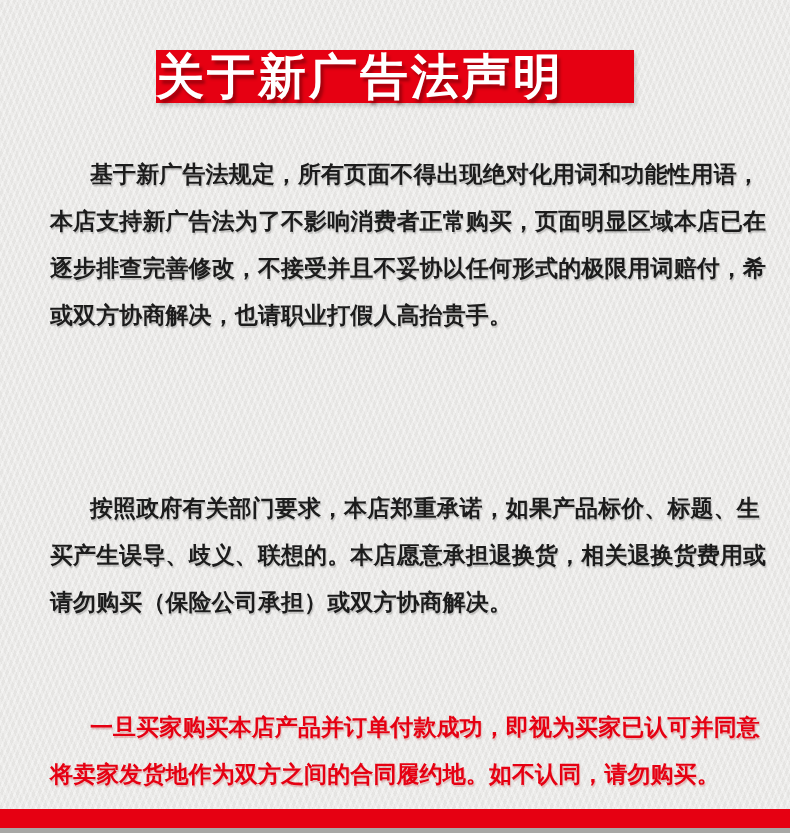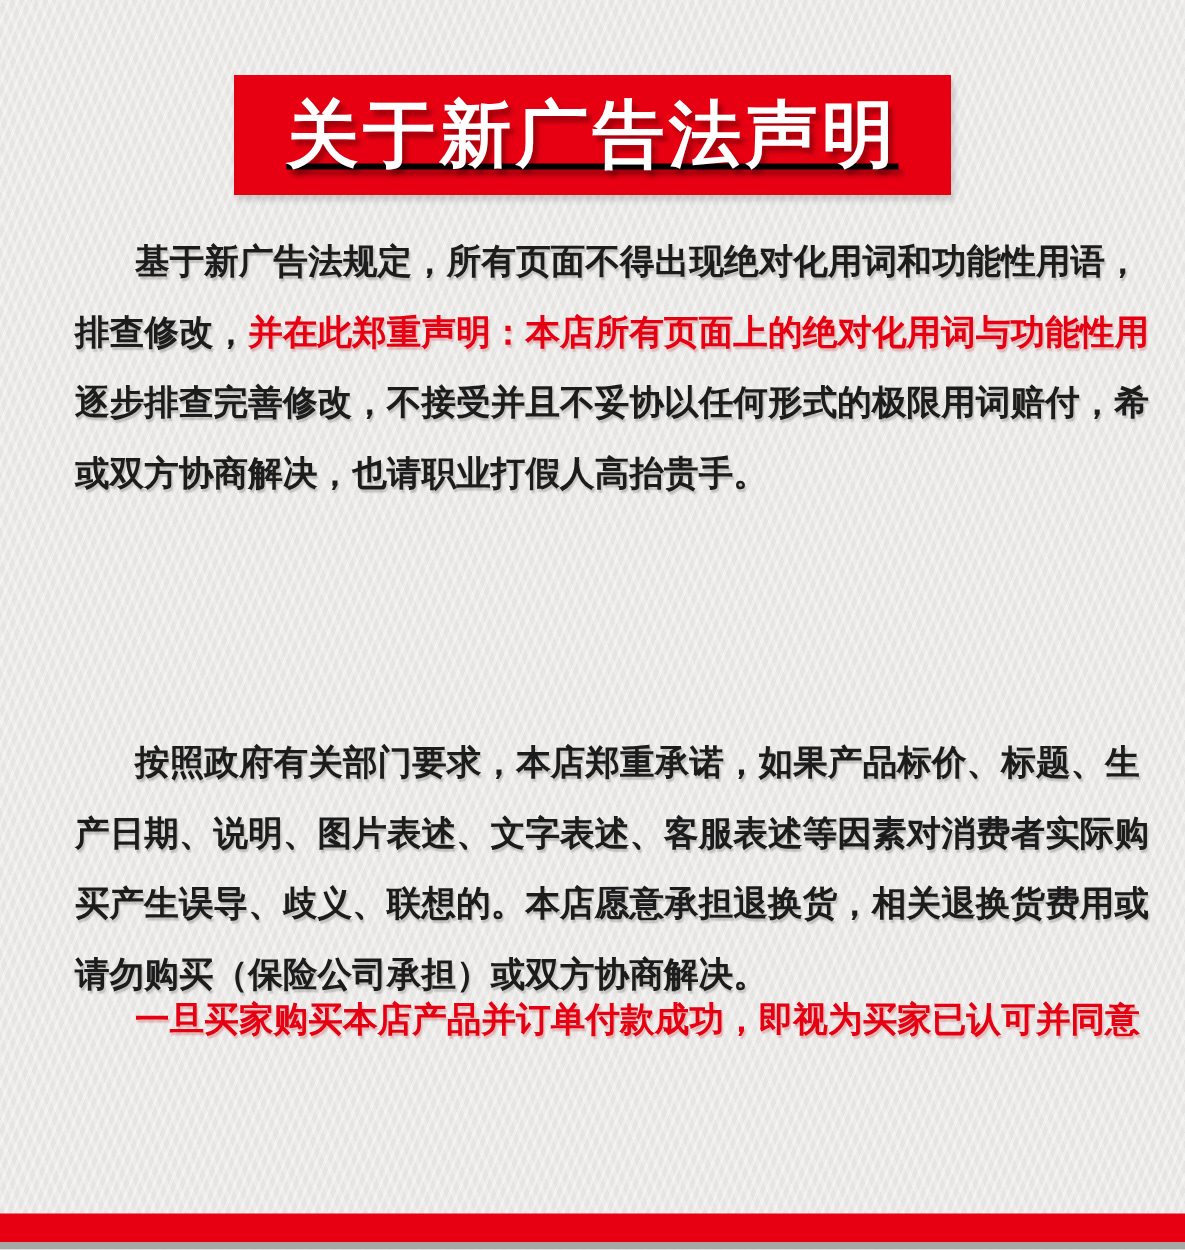--- a/index.html
+++ b/index.html
@@ -22,24 +22,24 @@
   .page::before{
     content:"";
     position:absolute;inset:0;
     background:
       repeating-linear-gradient(112deg, rgba(255,255,255,0.28) 0 2px, rgba(0,0,0,0.012) 2px 5px),
       repeating-linear-gradient(248deg, rgba(255,255,255,0.16) 0 3px, rgba(0,0,0,0.014) 3px 7px);
     pointer-events:none;
   }
   .banner{
     position:absolute;left:156px;top:50px;
-    width:478px;height:80px;
+    width:478px;height:53px;
     background:var(--banner-red);
     box-shadow:2px 3px 4px rgba(0,0,0,0.16);
-    display:flex;align-items:center;justify-content:center;text-decoration:underline;
+    display:flex;align-items:center;
   }
   .banner-title{
     font-size:48px;
     font-weight:700;
     color:#ffffff;
     letter-spacing:3px;
     white-space:nowrap;
     text-shadow:3px 4px 3px rgba(70,0,5,0.42);
   }
   .para{
@@ -56,21 +56,21 @@
   .seg[data-color="black"]{
     color:var(--text-black);
     text-shadow:1px 2px 1px rgba(0,0,0,0.18);
   }
   .seg[data-color="red"]{
     color:var(--text-red);
     text-shadow:1px 2px 1px rgba(180,0,10,0.22);
   }
   #para-1{top:151px;}
   #para-2{top:485px;}
-  #para-3{top:656px;}
+  #para-3{top:704px;}
   .bottom-bar{
     position:absolute;left:0;top:809px;
     width:790px;height:19px;
     background:var(--banner-red);
   }
   .bottom-strip{
     position:absolute;left:0;top:828px;
     width:790px;height:5px;
     background:var(--footer-gray);
   }
@@ -82,47 +82,47 @@
 
   <div class="banner">
     <div class="banner-title">关于新广告法声明</div>
   </div>
 
   <div class="para" id="para-1">
     <div class="line indent">
       <span class="seg" data-color="black">基于新广告法规定，所有页面不得出现绝对化用词和功能性用语，</span>
     </div>
     <div class="line">
-      <span class="seg" data-color="black">排查修改，</span><span class="seg" data-color="red">并在此郑重声明：本店所有页面上的绝对化用词与功能性用</span>
+      <span class="seg" data-color="black">本店支持新广告法为了不影响消费者正常购买，页面明显区域本店已在</span>
     </div>
     <div class="line">
       <span class="seg" data-color="black">逐步排查完善修改，不接受并且不妥协以任何形式的极限用词赔付，希</span>
     </div>
     <div class="line">
       <span class="seg" data-color="black">或双方协商解决，也请职业打假人高抬贵手。</span>
     </div>
   </div>
 
   <div class="para" id="para-2">
     <div class="line indent">
       <span class="seg" data-color="black">按照政府有关部门要求，本店郑重承诺，如果产品标价、标题、生</span>
     </div>
     <div class="line">
-      <span class="seg" data-color="black">产日期、说明、图片表述、文字表述、客服表述等因素对消费者实际购</span>
-    </div>
-    <div class="line">
       <span class="seg" data-color="black">买产生误导、歧义、联想的。本店愿意承担退换货，相关退换货费用或</span>
     </div>
     <div class="line">
       <span class="seg" data-color="black">请勿购买（保险公司承担）或双方协商解决。</span>
     </div>
   </div>
 
   <div class="para" id="para-3">
     <div class="line indent">
       <span class="seg" data-color="red">一旦买家购买本店产品并订单付款成功，即视为买家已认可并同意</span>
     </div>
+    <div class="line">
+      <span class="seg" data-color="red">将卖家发货地作为双方之间的合同履约地。如不认同，请勿购买。</span>
+    </div>
   </div>
 
   <div class="bottom-bar"></div>
   <div class="bottom-strip"></div>
 
 </div>
 
 </body></html>

